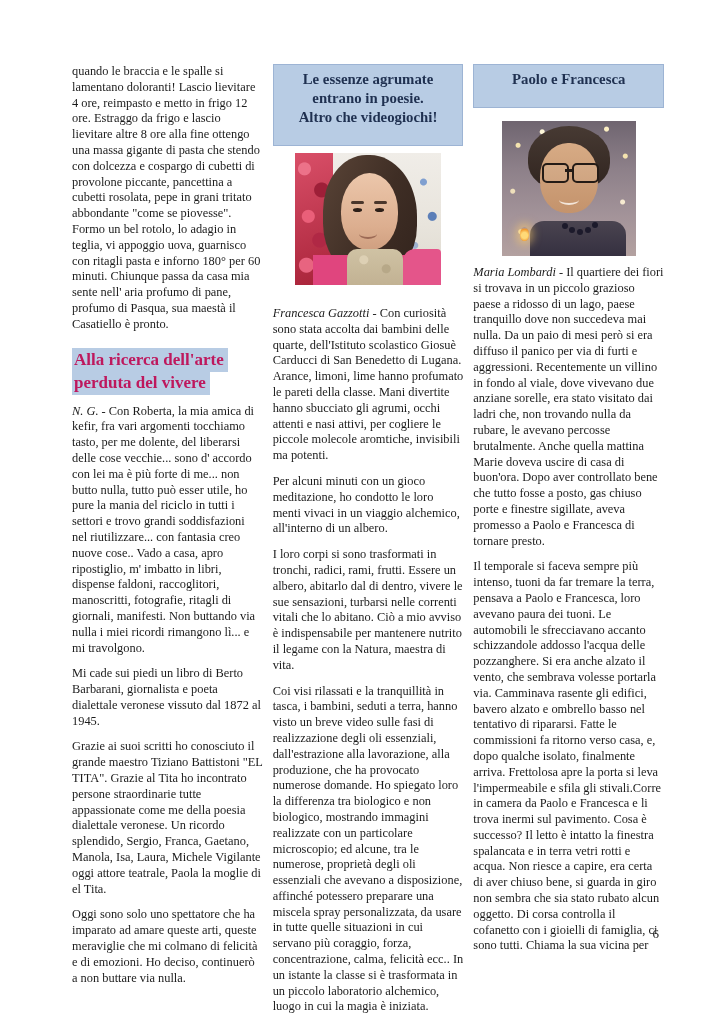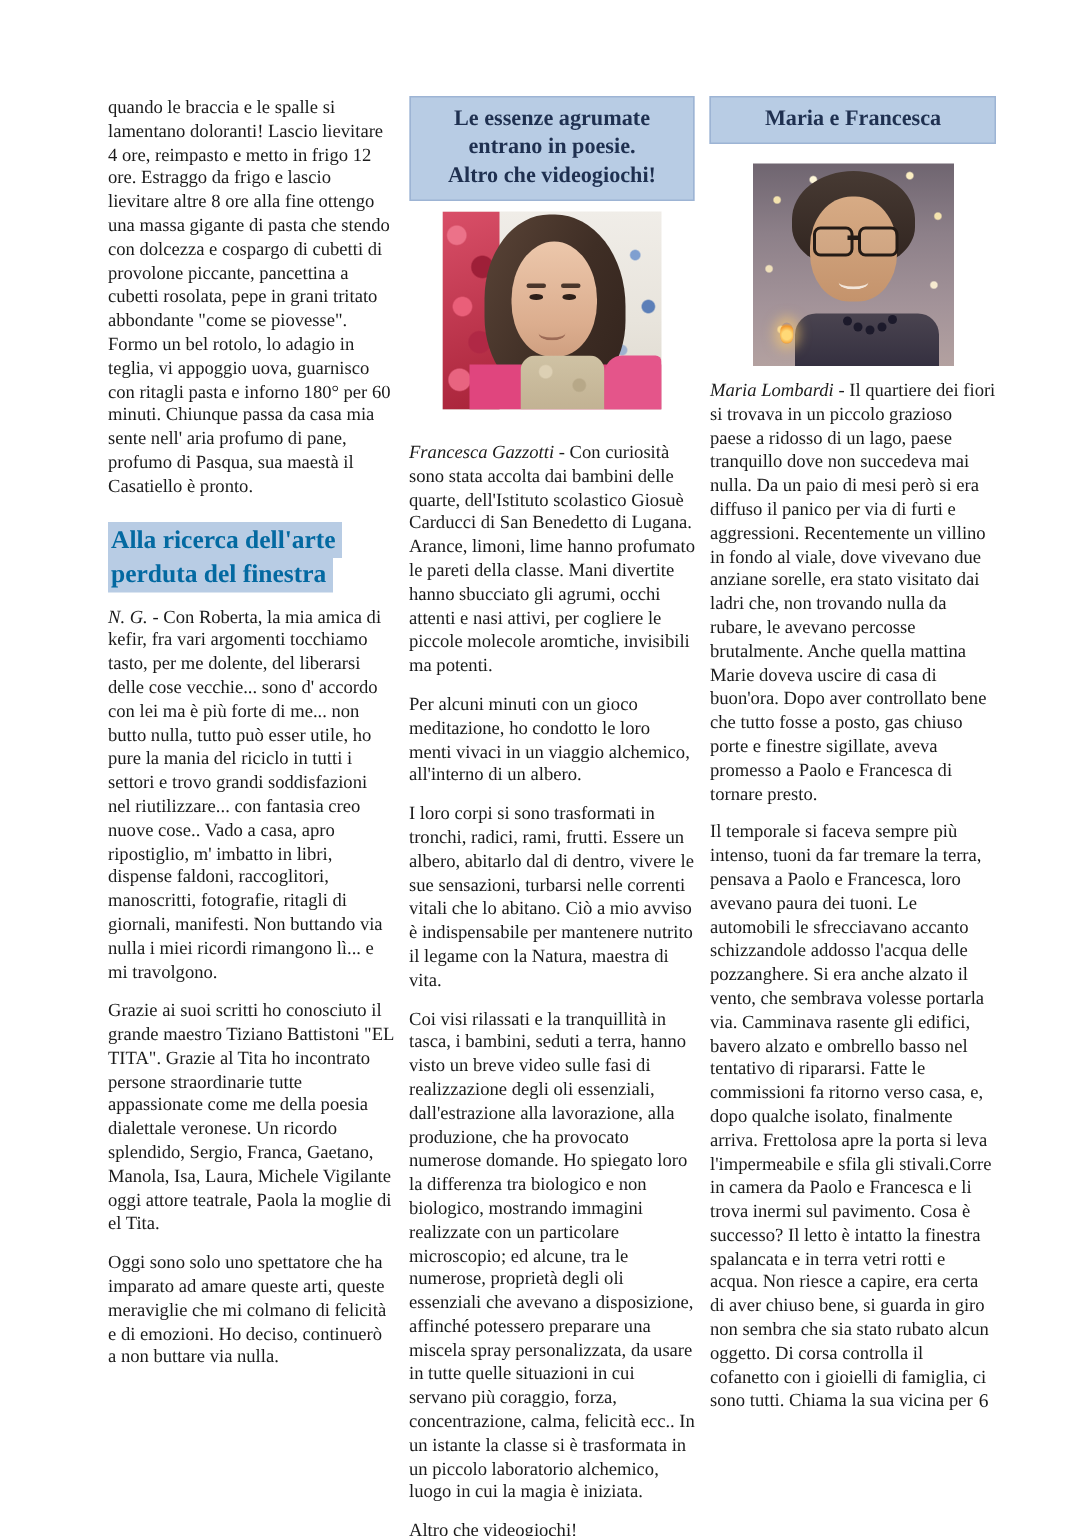--- a/index.html
+++ b/index.html
@@ -20,38 +20,38 @@
     font-size:12.4px;
     line-height:15.8px;
     text-align:left;
   }
   .col p { margin:0 0 10px 0; }
   .author { font-weight:normal; font-style:italic; }
 
   
   .left-heading {
     font-size:17px; line-height:21px; font-weight:bold;
-    color:#0369a1; margin:16px 0 11px 0;
+    color:#be185d; margin:16px 0 11px 0;
   }
   .left-heading .hl {
     background:#b8cce4;
     padding:2px 4px 3px 2px;
   }
   .left-heading div { margin-bottom:2px; }
 
   
   .head-box {
     background:#b8cce4;
     border:1px solid #9db4d4;
     color:#1f3050;
     font-weight:bold;
     font-size:14.8px;
     line-height:19px;
     text-align:center;
-    padding:5px 3px 6px 3px;
+    padding:5px 3px 18px 3px;
     margin:0 0 0 0;
   }
 
   
   .photo1 {
     position:relative; width:146px; height:132px; overflow:hidden;
     margin:7px auto 21px auto;
     background:
       radial-gradient(circle at 88% 22%, #7f9fd0 0 3px, rgba(0,0,0,0) 4px),
       radial-gradient(circle at 94% 48%, #5c7fb8 0 4px, rgba(0,0,0,0) 5px),
@@ -165,25 +165,26 @@
 </head>
 <body>
 
 <div class="content">
 
   <div class="col">
     <p>quando le braccia e le spalle si lamentano doloranti! Lascio lievitare 4 ore, reimpasto e metto in frigo 12 ore. Estraggo da frigo e lascio lievitare altre 8 ore alla fine ottengo una massa gigante di pasta che stendo con dolcezza e cospargo di cubetti di provolone piccante, pancettina a cubetti rosolata, pepe in grani tritato abbondante "come se piovesse". Formo un bel rotolo, lo adagio in teglia, vi appoggio uova, guarnisco con ritagli pasta e inforno 180° per 60 minuti. Chiunque passa da casa mia sente nell' aria profumo di pane, profumo di Pasqua, sua maestà il Casatiello è pronto.</p>
 
     <h2 class="left-heading">
       <div><span class="hl">Alla ricerca dell'arte</span></div>
-      <div><span class="hl">perduta del finestra</span></div>
+      <div><span class="hl">perduta del vivere</span></div>
     </h2>
 
     <p><span class="author">N. G. -</span><span> Con Roberta, la mia amica di kefir, fra vari argomenti tocchiamo tasto, per me dolente, del liberarsi delle cose vecchie... sono d' accordo con lei ma è più forte di me... non butto nulla, tutto può esser utile, ho pure la mania del riciclo in tutti i settori e trovo grandi soddisfazioni nel riutilizzare... con fantasia creo nuove cose.. Vado a casa, apro ripostiglio, m' imbatto in libri, dispense faldoni, raccoglitori, manoscritti, fotografie, ritagli di giornali, manifesti. Non buttando via nulla i miei ricordi rimangono lì... e mi travolgono.</span></p>
 
+    <p>Mi cade sui piedi un libro di Berto Barbarani, giornalista e poeta dialettale veronese vissuto dal 1872 al 1945.</p>
     <p>Grazie ai suoi scritti ho conosciuto il grande maestro Tiziano Battistoni "EL TITA". Grazie al Tita ho incontrato persone straordinarie tutte appassionate come me della poesia dialettale veronese. Un ricordo splendido, Sergio, Franca, Gaetano, Manola, Isa, Laura, Michele Vigilante oggi attore teatrale, Paola la moglie di el Tita.</p>
     <p>Oggi sono solo uno spettatore che ha imparato ad amare queste arti, queste meraviglie che mi colmano di felicità e di emozioni. Ho deciso, continuerò a non buttare via nulla.</p>
   </div>
 
   <div class="col">
     <div class="head-box">
       <div>Le essenze agrumate</div>
       <div>entrano in poesie.</div>
       <div>Altro che videogiochi!</div>
     </div>
@@ -205,21 +206,21 @@
     <p><span class="author">Francesca Gazzotti</span><span> -  Con curiosità sono stata accolta dai bambini delle quarte, dell'Istituto scolastico Giosuè Carducci di San Benedetto di Lugana. Arance, limoni, lime hanno profumato le pareti della classe. Mani divertite hanno sbucciato gli agrumi, occhi attenti e nasi attivi, per cogliere le piccole molecole aromtiche, invisibili ma potenti.</span></p>
 
     <p>Per alcuni minuti con un gioco meditazione, ho condotto le loro menti vivaci in un viaggio alchemico, all'interno di un albero.</p>
     <p>I loro corpi si sono trasformati in tronchi, radici, rami, frutti. Essere un albero, abitarlo dal di dentro, vivere le sue sensazioni, turbarsi nelle correnti vitali che lo abitano. Ciò a mio avviso è indispensabile per mantenere nutrito il legame con la Natura, maestra di vita.</p>
     <p>Coi visi rilassati e la tranquillità in tasca, i bambini, seduti a terra, hanno visto un breve video sulle fasi di realizzazione degli oli essenziali, dall'estrazione alla lavorazione, alla produzione, che ha provocato numerose domande. Ho spiegato loro la differenza tra biologico e non biologico, mostrando immagini realizzate con un particolare microscopio; ed alcune, tra le numerose, proprietà degli oli essenziali che avevano a disposizione, affinché potessero preparare una miscela spray personalizzata, da usare in tutte quelle situazioni in cui servano più coraggio, forza, concentrazione, calma, felicità ecc.. In un istante la classe si è trasformata in un piccolo laboratorio alchemico, luogo in cui la magia è iniziata.</p>
     <p>Altro che videogiochi!</p>
   </div>
 
   <div class="col">
     <div class="head-box">
-      <div>Maria e Francesca</div>
+      <div>Paolo e Francesca</div>
     </div>
 
     <div class="photo2">
       <div class="p2-hair"></div>
       <div class="p2-face"></div>
       <div class="p2-glass-l"></div>
       <div class="p2-glass-r"></div>
       <div class="p2-bridge"></div>
       <div class="p2-smile"></div>
       <div class="p2-body"></div>

